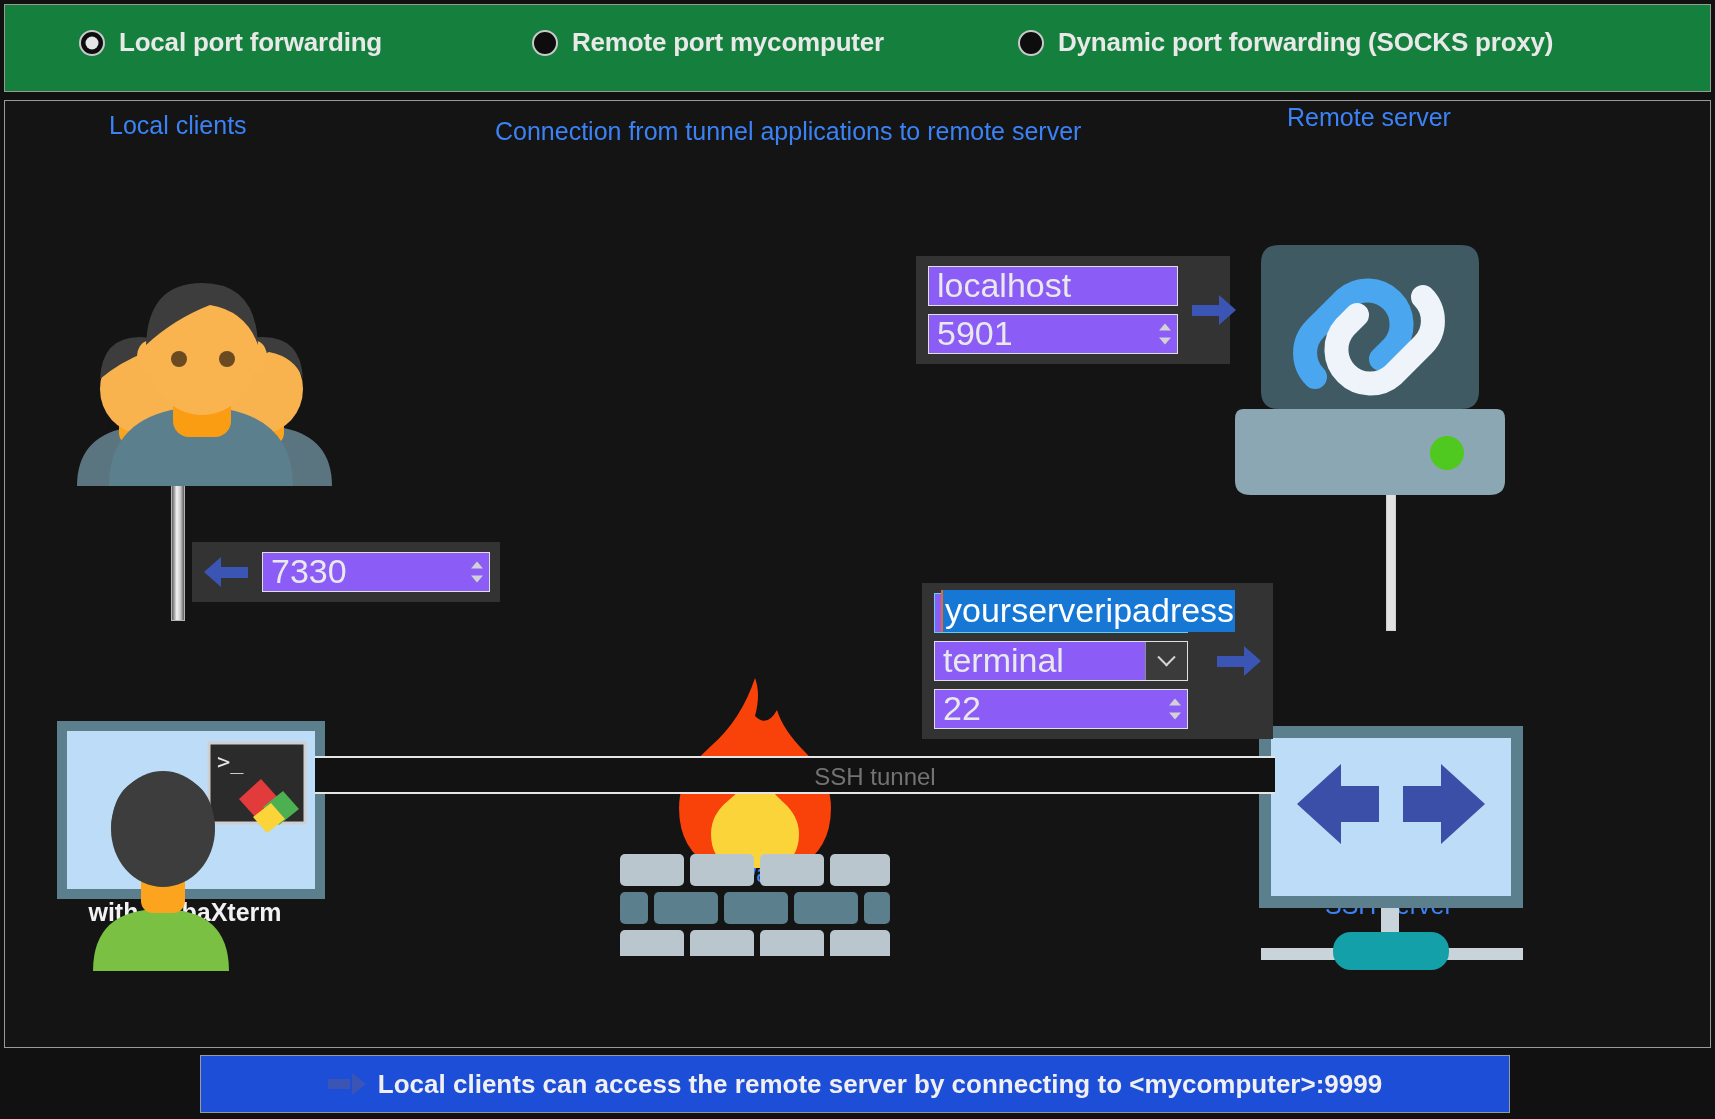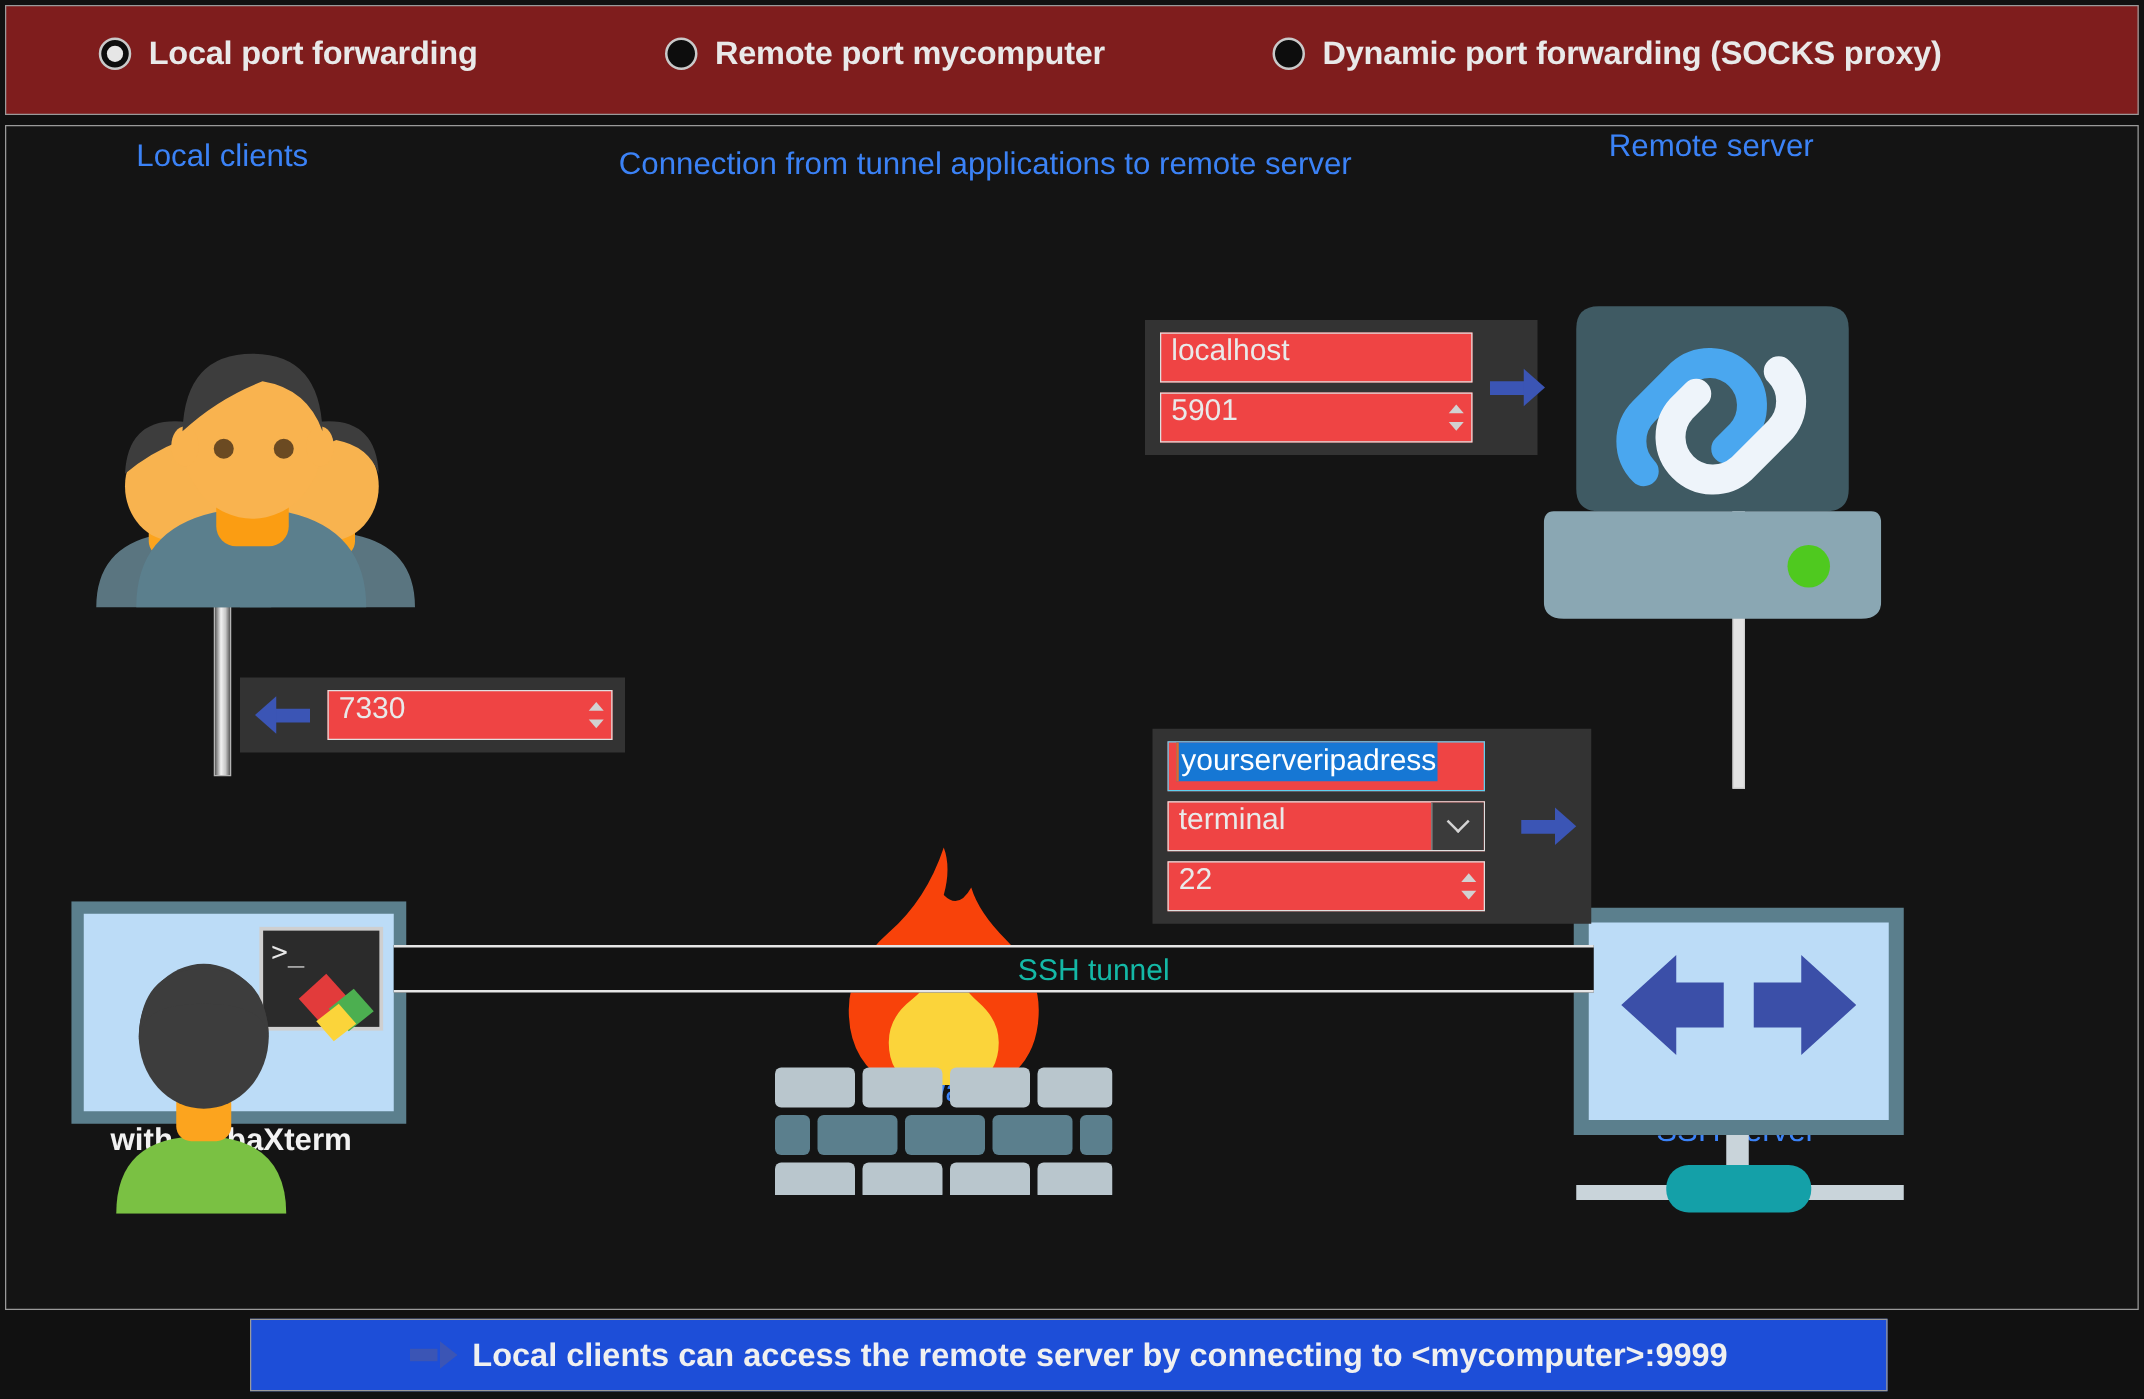--- a/index.html
+++ b/index.html
@@ -15,21 +15,21 @@
     width: 1715px; height: 1119px;
     background: #111111;
   }
 
   
   .radio-bar {
     position: absolute;
     left: 4px; top: 4px;
     width: 1707px; height: 88px;
     border: 1px solid #9a9a9a;
-    background: #7f1d1d;
+    background: #15803d;
   }
   .radio-item {
     position: absolute;
     top: 22px;
     display: flex;
     align-items: center;
     gap: 14px;
     cursor: default;
   }
   .radio-item.r0 { left: 74px; }
@@ -119,46 +119,46 @@
     background: #121212;
     border-top: 2px solid #e6e6e6;
     border-bottom: 2px solid #e6e6e6;
     z-index: 6;
   }
   .tunnel-text {
     position: absolute;
     left: 0; top: 0;
     width: 960px; height: 38px;
     display: flex; align-items: center; justify-content: center;
-    color: #14b8a6; font-size: 24px;
+    color: #737373; font-size: 24px;
     transform: translateX(80px);
   }
 
   
   .field-panel {
     position: absolute;
     background: #333333;
     padding: 10px 12px;
     display: flex;
     align-items: center;
     gap: 14px;
     z-index: 10;
   }
   .fields-col { display: flex; flex-direction: column; gap: 8px; }
 
   .txtbox {
     position: relative;
-    background: #ef4444;
+    background: #8b5cf6;
     border: 1px solid #e0e0e0;
     height: 40px;
     display: flex;
-    align-items: flex-start;
+    align-items: flex-end;
     padding: 0 8px;
     color: #e9e9e9;
-    font-size: 24px;
+    font-size: 34px;
     white-space: nowrap;
   }
   .txtbox.focused { border: 1px solid #5fd0f0; }
   .txtbox .sel {
     background: #1677d4;
     color: #ffffff;
     padding: 1px 1px 2px 2px;
     border-left: 2px solid #e06a2b;
     margin-left: -2px;
   }

